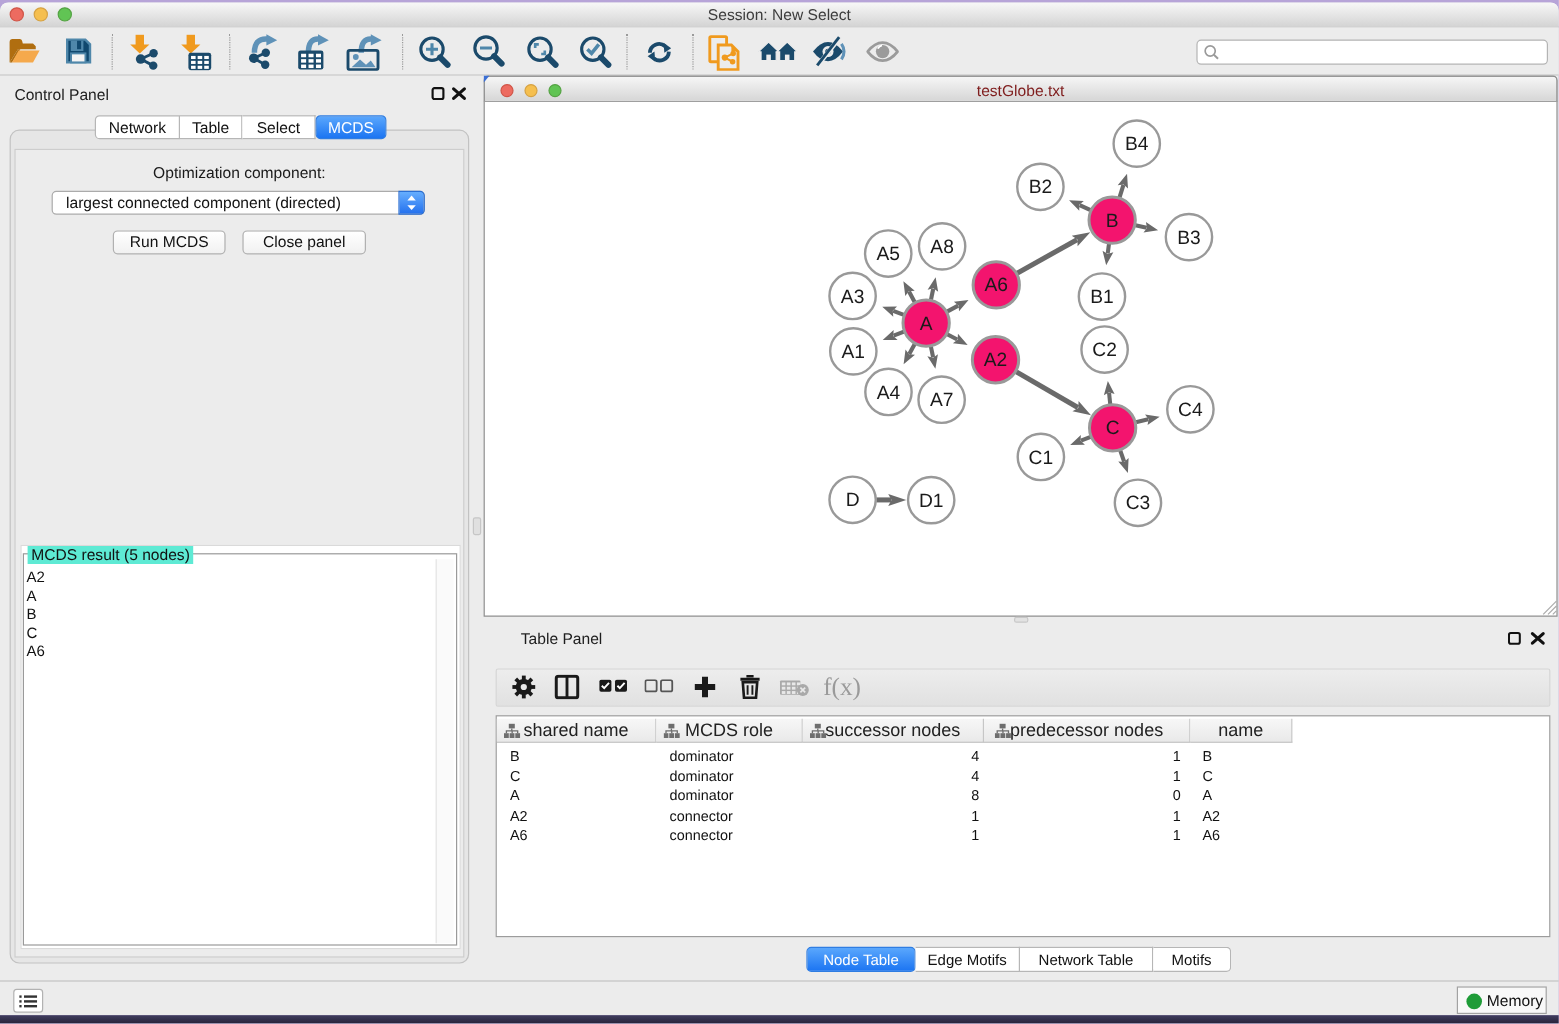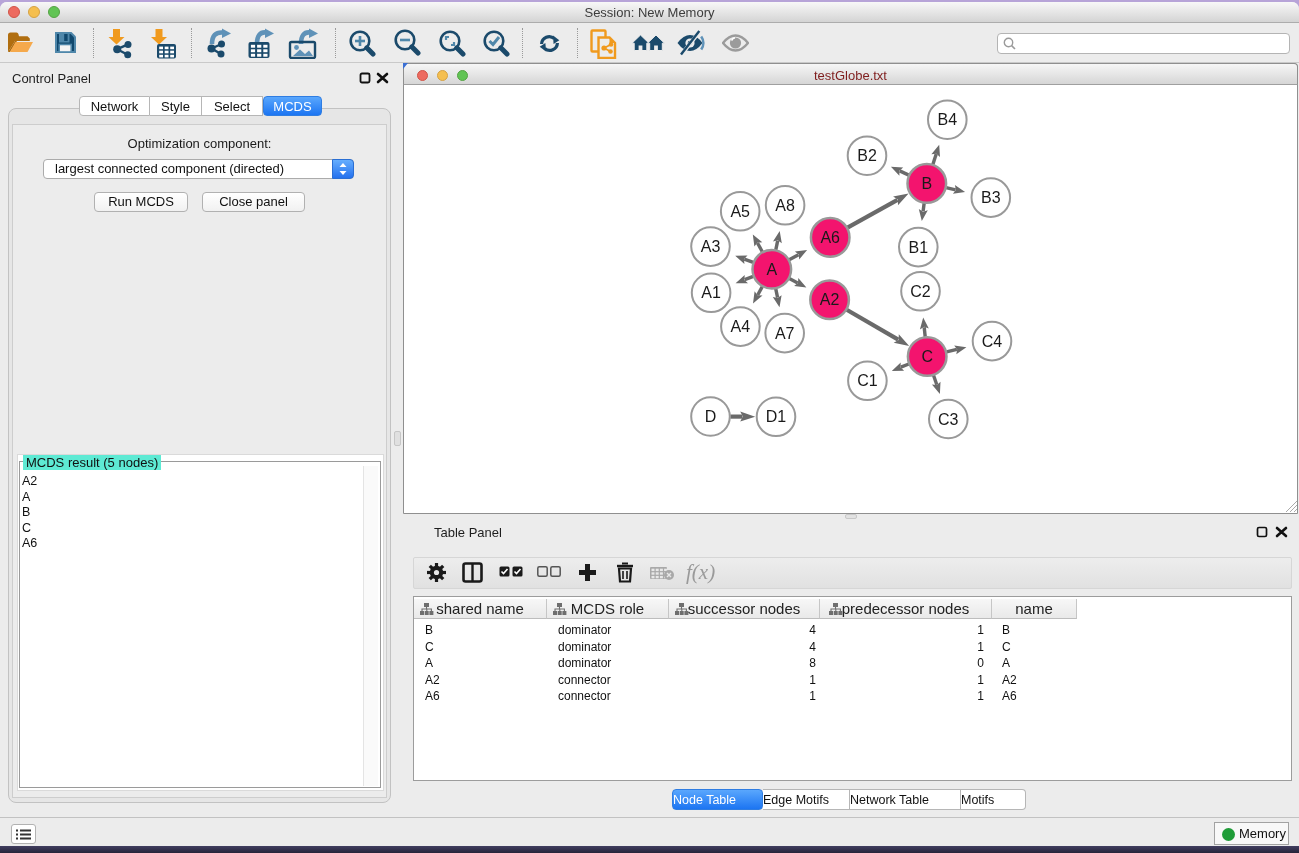--- a/index.html
+++ b/index.html
@@ -35,37 +35,37 @@
 #netwin{left:403px;top:63px;width:895px;height:451px;background:#fff;border:1px solid #8f8f8f;border-radius:4px 4px 0 0}
 #nettitle{left:403px;top:63px;width:895px;height:22px;background:linear-gradient(#f6f6f6,#d6d6d6);border:1px solid #8f8f8f;border-bottom:1px solid #9f9f9f;border-radius:4px 4px 0 0}
 #nettitle .tl{top:6px;width:11px;height:11px}
 #nettitletext{left:403px;top:68px;width:895px;text-align:center;font-size:13px;color:#7f1d1d}
 #tptitle{left:434px;top:525px;font-size:13px;color:#1e1e1e}
 #tbtoolbar{left:413px;top:557px;width:879px;height:32px;background:linear-gradient(#ededed,#e1e1e1);border:1px solid #d6d6d6;border-radius:2px}
 #tablebox{left:413px;top:596px;width:879px;height:185px;background:#fff;border:1px solid #9c9c9c}
 .th{top:0;height:20px;background:linear-gradient(#f7f7f7,#e9e9e9);border-right:1px solid #c6c6c6;border-bottom:1px solid #bdbdbd;font-size:15px;color:#222;text-align:center;line-height:20px}
 .td{font-size:12px;color:#111;height:17px;line-height:17px}
 .bottabs{top:789px;height:21px;display:flex}
-.btab{position:static;height:21px;background:#fff;border:1px solid #b6b6b6;border-left:none;font-size:12.5px;color:#111;line-height:20px}
+.btab{position:static;height:21px;background:#fff;border:1px solid #b6b6b6;border-left:none;font-size:12.5px;color:#111;text-align:center;line-height:20px}
 .btab.first{border-left:1px solid #b6b6b6;border-radius:4px 0 0 4px}
 .btab.last{border-radius:0 4px 4px 0}
 .btab.sel{background:linear-gradient(#5aa7fd,#1c75f2);color:#fff;border:1px solid #2f7de2;border-radius:4px}
 #statusline{left:0;top:817px;width:1299px;height:0;border-top:1px solid #c2c2c2}
 #darkstrip{left:0;top:846px;width:1299px;height:7px;background:linear-gradient(#413e60,#262339)}
 #listbtn{left:11px;top:824px;width:25px;height:20px;background:#fff;border:1px solid #b2b2b2;border-radius:3px}
 #membtn{left:1214px;top:822px;width:75px;height:23px;background:#f8f8f8;border:1px solid #a2a2a2;font-size:13px;color:#111;line-height:21px;text-align:left;padding-left:24px}
 #memdot{left:7px;top:5px;width:13px;height:13px;border-radius:50%;background:#1f9c38;position:absolute}
 </style></head><body>
 <div id="mainwin"></div>
 <div id="titlebar">
     <span class="tl t1" style="left:8px"></span>
     <span class="tl t2" style="left:28px"></span>
     <span class="tl t3" style="left:48px"></span>
   </div>
-<div id="titletext">Session: New Memory</div>
+<div id="titletext">Session: New Select</div>
 <div id="toolbar"></div>
 <svg class="ic" style="left:7px;top:31px" width="27" height="22" viewBox="0 0 27 22">
     <path d="M1,21 L1,4 Q1,1.5 3.5,1.5 L9.5,1.5 Q11,1.5 11.4,3 L12,5.2 L20.5,5.2 L22.8,7.5 L22.8,10 L8,10 Z" fill="#b06e10"></path>
     <path d="M1,21 L8,10 L10,10 L3,21 Z" fill="#b06e10"></path>
     <path d="M8.5,11 L26,11 L20.5,21 L3,21 Z" fill="#f5a94c"></path>
   </svg>
 <svg class="ic" style="left:54px;top:31px" width="23" height="23" viewBox="0 0 23 23">
     <path d="M1,1 h16.5 l4.5,4.5 v16.5 h-21 z" fill="#4f87aa"></path>
     <path d="M3,3 h13.6 l3.4,3.4 v13.6 h-17 z" fill="#10486e"></path>
     <rect x="5" y="3" width="10.5" height="8.5" fill="#4f87aa"></rect>
@@ -208,21 +208,21 @@
 <svg class="ic" style="left:359px;top:72px" width="12" height="12">
     <rect x="1.5" y="1.5" width="9" height="9" rx="1.5" fill="none" stroke="#111" stroke-width="1.8"></rect>
   </svg>
 <svg class="ic" style="left:376px;top:72px" width="13" height="12">
     <path d="M2,2 L11,10 M11,2 L2,10" stroke="#111" stroke-width="2.6" stroke-linecap="round"></path>
   </svg>
 <div id="cpouter"></div>
 <div id="cpinner"></div>
 <div class="tabrow" style="left:79px">
     <span class="tab first" style="width:71px">Network</span>
-    <span class="tab" style="width:52px">Style</span>
+    <span class="tab" style="width:52px">Table</span>
     <span class="tab" style="width:61px">Select</span>
     <span class="tab sel" style="width:59px">MCDS</span>
   </div>
 <div id="optlabel">Optimization component:</div>
 <div id="dropdown">largest connected component (directed)<span id="ddbtn">
       <svg width="20" height="18" style="position:absolute;left:0;top:0">
         <path d="M10,3 L13.5,7 L6.5,7 Z" fill="#fff"></path>
         <path d="M10,15 L13.5,11 L6.5,11 Z" fill="#fff"></path>
       </svg>
     </span></div>
@@ -400,21 +400,21 @@
     <rect x="6.7" y="9.9" width="3" height="2.4" fill="#e8e8e8"></rect>
     <rect x="10.9" y="2.7" width="3" height="2.4" fill="#e8e8e8"></rect>
     <rect x="10.9" y="6.300000000000001" width="3" height="2.4" fill="#e8e8e8"></rect>
     <rect x="10.9" y="9.9" width="3" height="2.4" fill="#e8e8e8"></rect>
     <rect x="15.100000000000001" y="2.7" width="3" height="2.4" fill="#e8e8e8"></rect>
     <rect x="15.100000000000001" y="6.300000000000001" width="3" height="2.4" fill="#e8e8e8"></rect>
     <rect x="15.100000000000001" y="9.9" width="3" height="2.4" fill="#e8e8e8"></rect>
     <circle cx="20" cy="9" r="5" fill="#a9a9a9"></circle>
     <path d="M18,7 L22,11 M22,7 L18,11" stroke="#e8e8e8" stroke-width="1.4"></path>
   </svg>
-<div style="left:686px;top:560px;font-family:'Liberation Serif',serif;font-style:italic;font-size:21px;color:#9a9a9a">f(x)</div>
+<div style="left:686px;top:560px;font-family:'Liberation Serif',serif;font-size:21px;color:#9a9a9a">f(x)</div>
 <div id="tablebox"></div>
 <div class="th" style="left:414px;top:599px;width:133px">shared name</div>
 <div class="th" style="left:547px;top:599px;width:122px">MCDS role</div>
 <div class="th" style="left:669px;top:599px;width:151px">successor nodes</div>
 <div class="th" style="left:820px;top:599px;width:172px">predecessor nodes</div>
 <div class="th" style="left:992px;top:599px;width:85px">name</div>
 <svg class="ic" style="left:420px;top:603px" width="14" height="13">
     <g fill="#6e6e6e">
       <rect x="4" y="0" width="5" height="4"></rect>
       <rect x="0" y="8" width="4" height="4"></rect>

